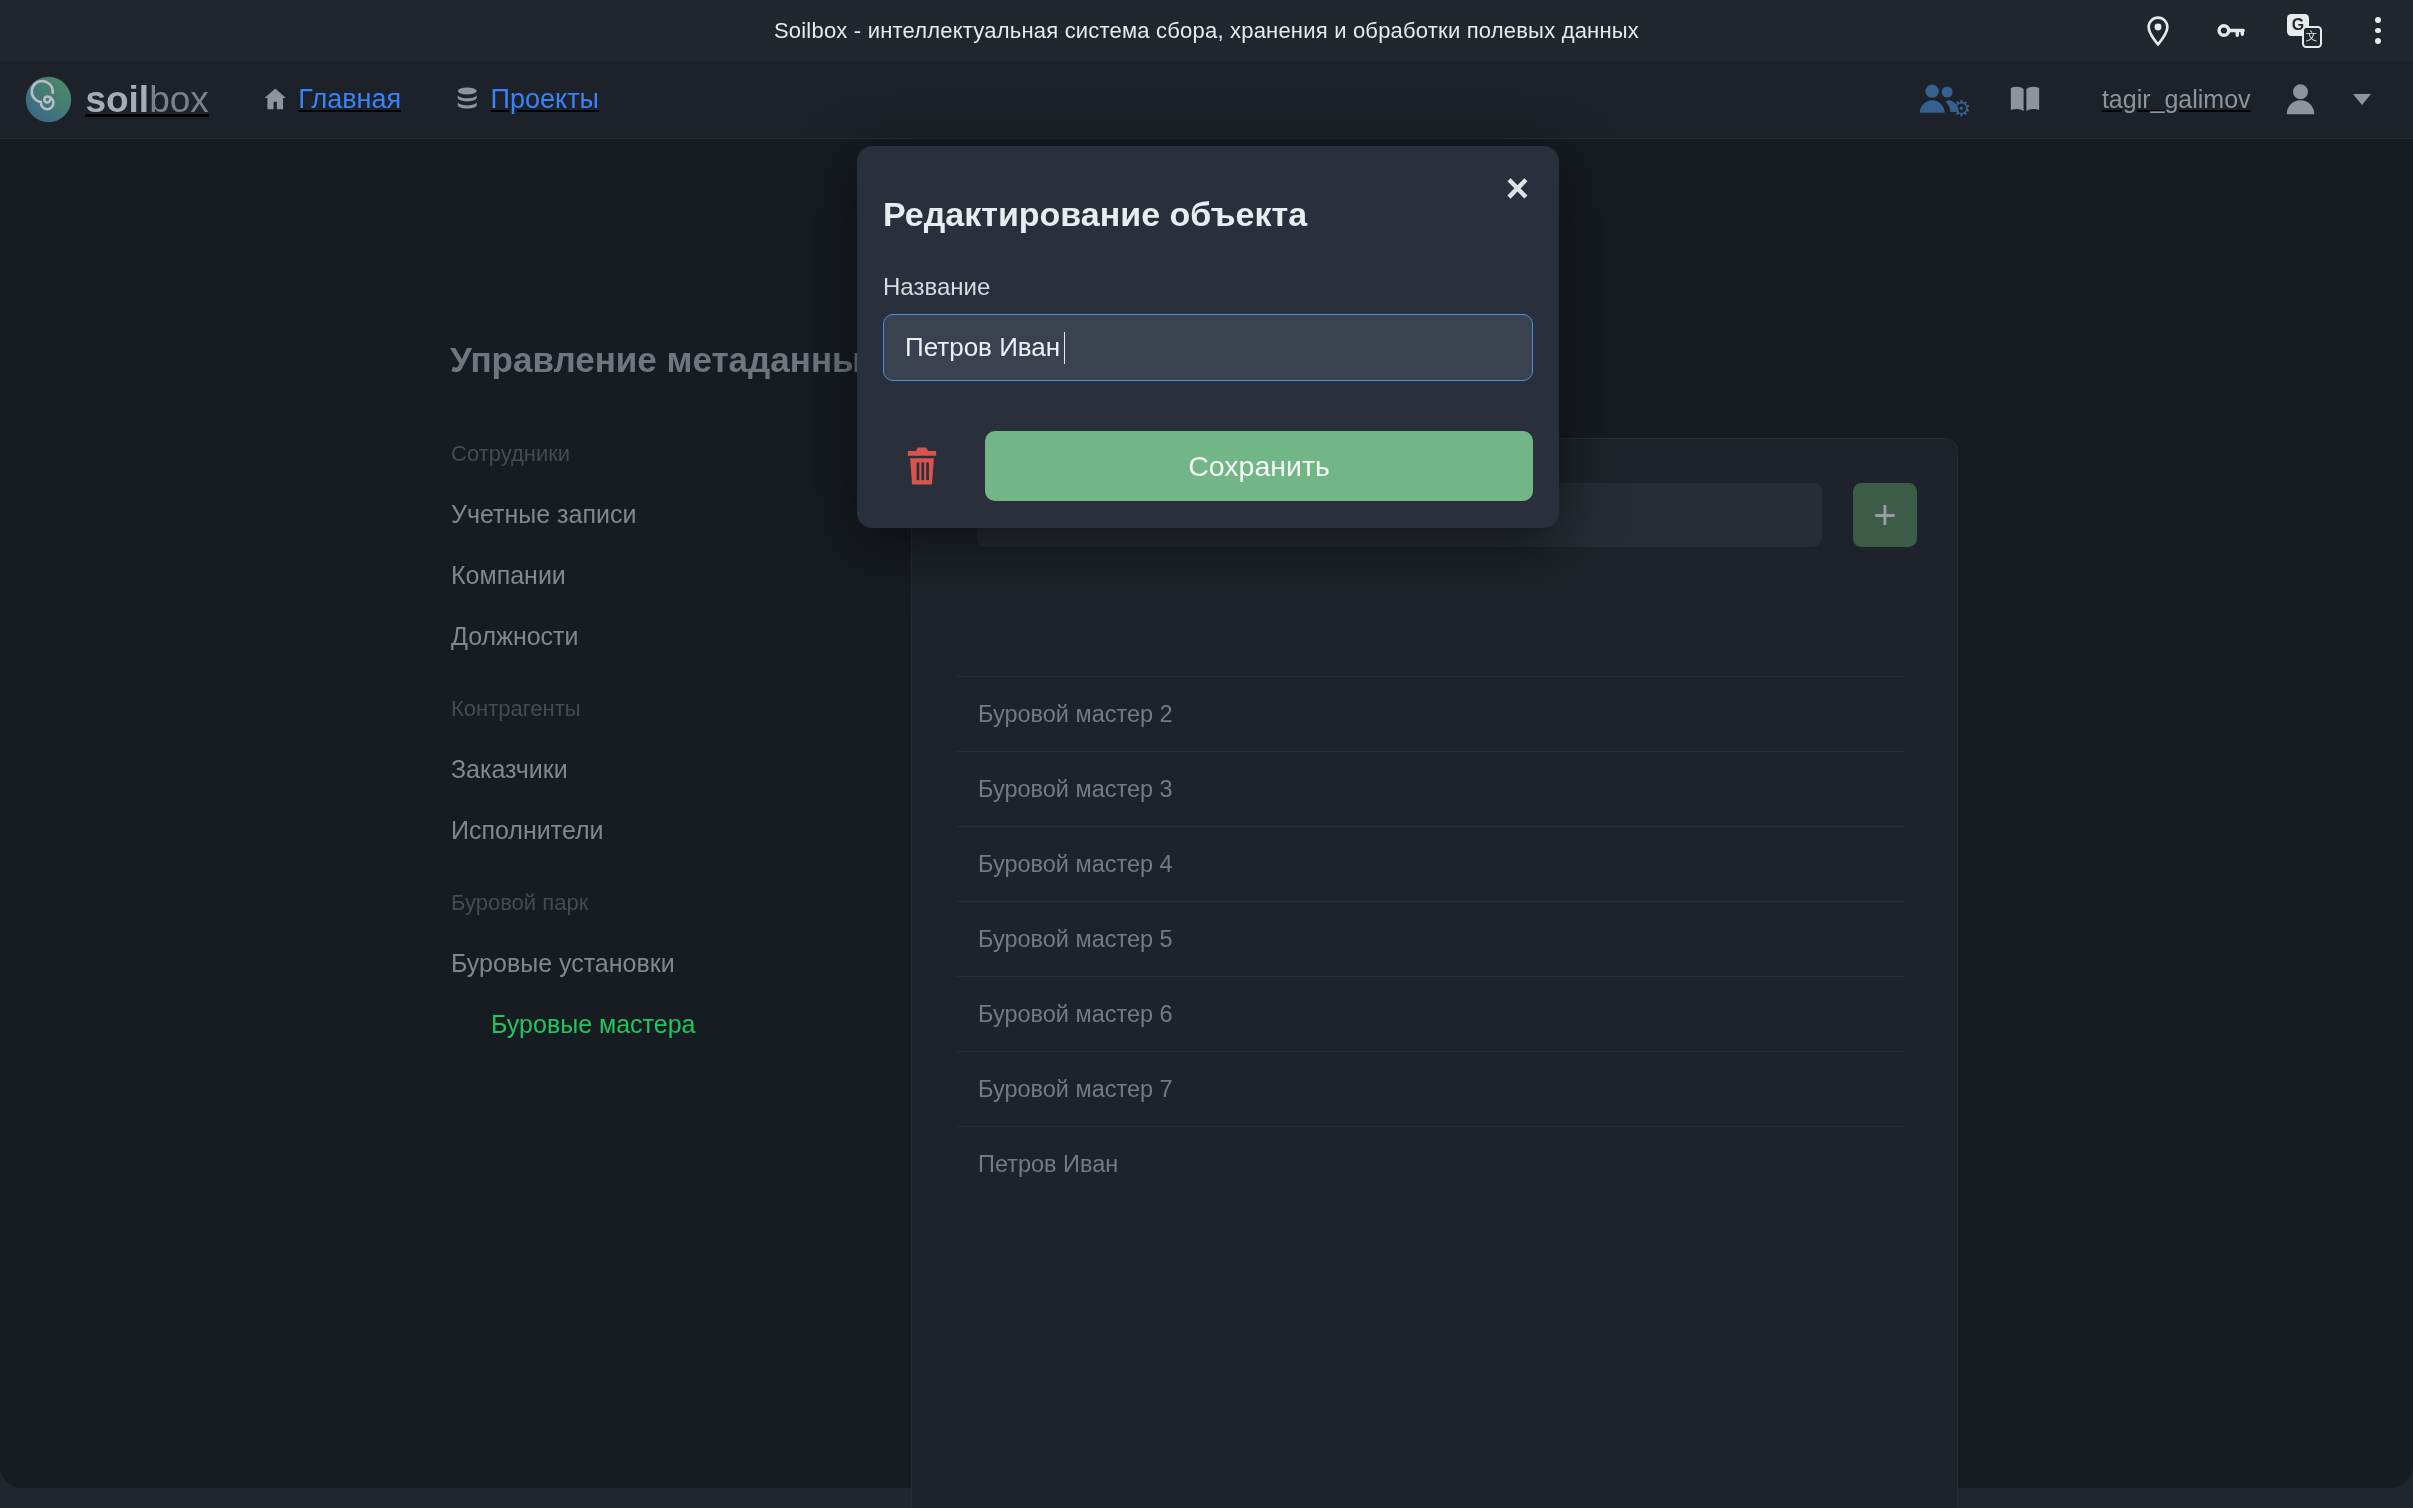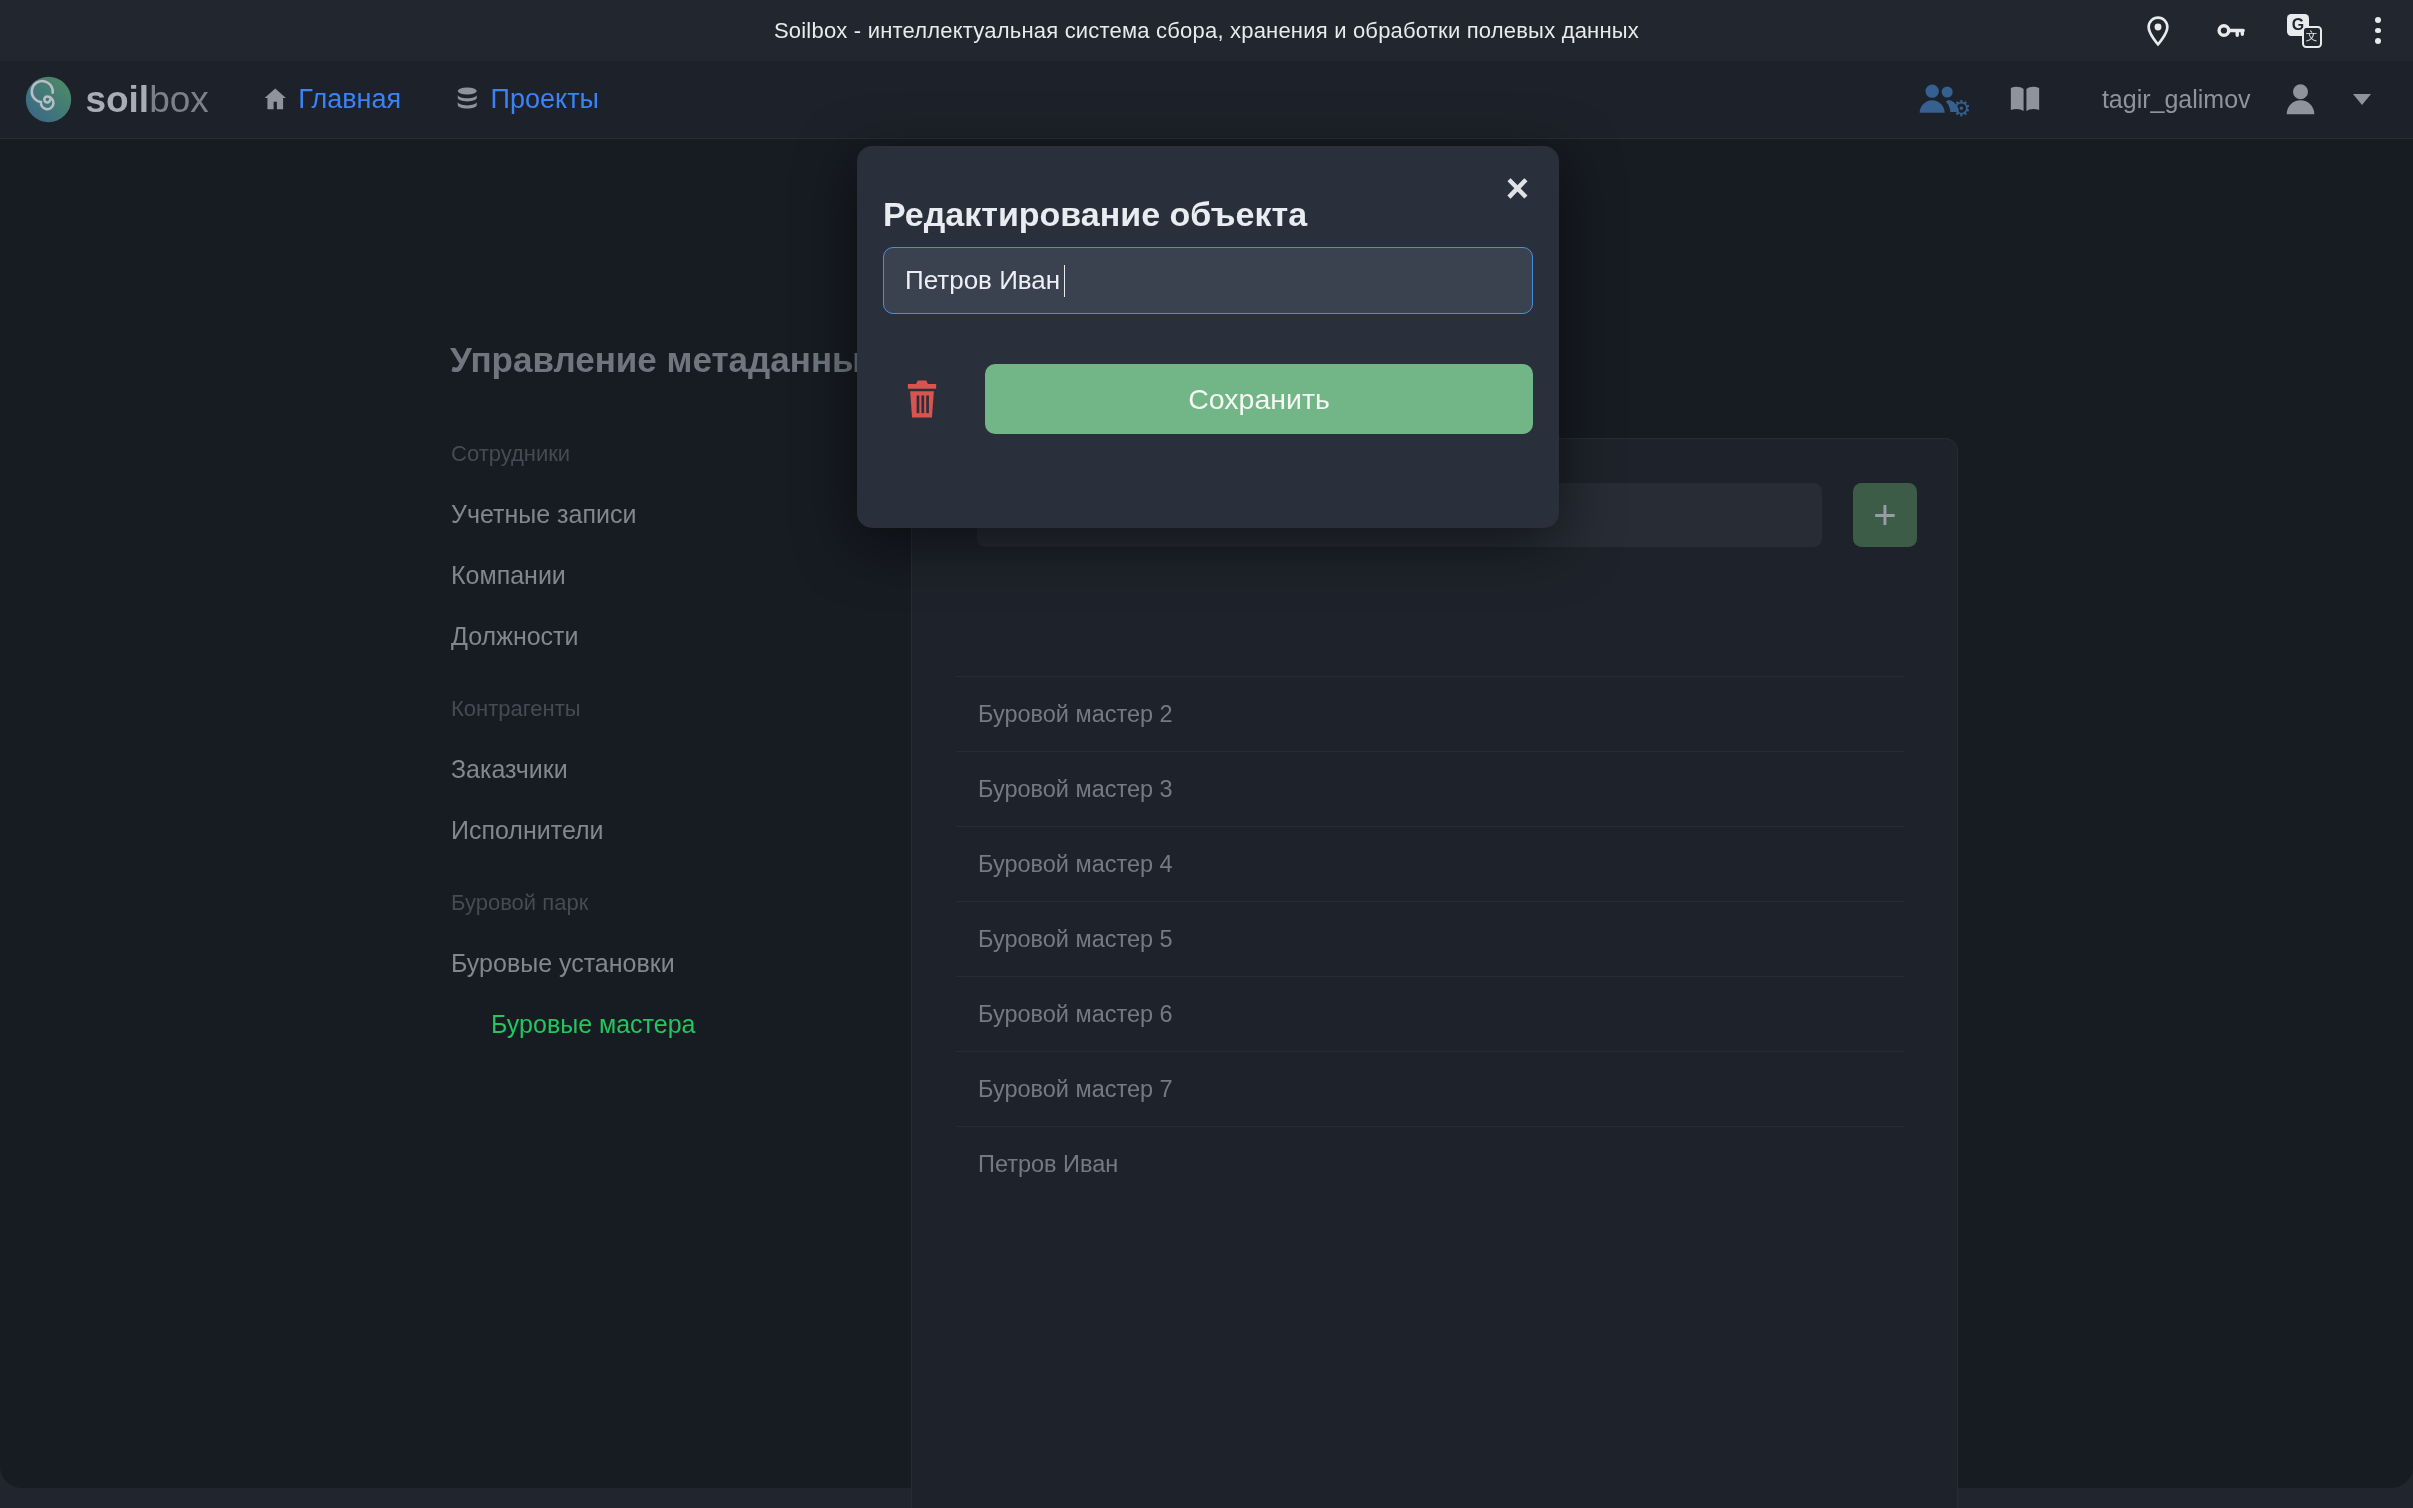--- a/index.html
+++ b/index.html
@@ -16,21 +16,21 @@
   .kebab i { width:5.9px; height:5.9px; border-radius:50%; background:#e8eaec; }
   .translate-wrap { position:relative; width:35px; height:34px; }
   .translate-back { position:absolute; left:0; top:0; width:22.6px; height:22.6px; background:#e8eaec; border-radius:4.2px;
                     color:#22262e; font-size:16px; font-weight:700; display:flex; align-items:center; justify-content:center; }
   .translate-front { position:absolute; right:0; bottom:0; width:20px; height:22px; background:#22262e;
                      border:2.1px solid #e8eaec; border-radius:4.2px; color:#e8eaec; font-size:11.7px;
                      display:flex; align-items:center; justify-content:center; }
 
   
   .appbar { position:absolute; top:61px; left:0; right:0; height:78px; background:#1d222a;
-            border-bottom:0.8px solid rgba(255,255,255,.05); display:flex; align-items:center; padding:0 42px 0 25px; z-index:5; }
+            border-bottom:0.8px solid rgba(255,255,255,.05); display:flex; align-items:center; padding:0 42px 0 25px; z-index:5;text-decoration:underline; }
   .brand { display:flex; align-items:center; gap:13.4px; cursor:pointer; }
   .brand-text { font-size:37px; color:#a8adb5; }
   .brand-text b { font-weight:700; color:#a8adb5; }
   .brand-text span { font-weight:300; color:#7b818a; }
   .nav-item { display:flex; align-items:center; gap:9px; margin-left:52px; color:#3b82f6; font-size:27px; cursor:pointer; }
   .appbar-right { margin-left:auto; display:flex; align-items:center; gap:40px; }
   .user-group { display:flex; align-items:center; gap:30px; cursor:pointer;margin-left:20px; }
   .username { font-size:25px; color:#8f949c; }
   .chevron-down { width:0; height:0; border-left:9.2px solid transparent; border-right:9.2px solid transparent;
                   border-top:11px solid #8f949c; margin-left:3.4px; }
@@ -196,20 +196,21 @@
       <div class="list-row">Буровой мастер 7</div>
       <div class="list-row">Петров Иван</div>
     </div>
   </div>
 </div>
 
 <div class="modal">
   <div class="modal-title">Редактирование объекта</div>
   <button class="modal-close">×</button>
 
+  <div class="field-label">Название</div>
   <div class="field-input">
     <span>Петров Иван</span>
     <span class="caret"></span>
   </div>
 
   <div class="modal-footer">
     <button class="trash-button">
       <svg width="34" height="42" viewBox="0 0 24 28">
         <path d="M9 1h6l1.2 2.4H22v3.4H2V3.4h5.8z" fill="#d9534f"></path>
         <path d="M3.6 8.6h16.8L19 27H5z" fill="#d9534f"></path>

